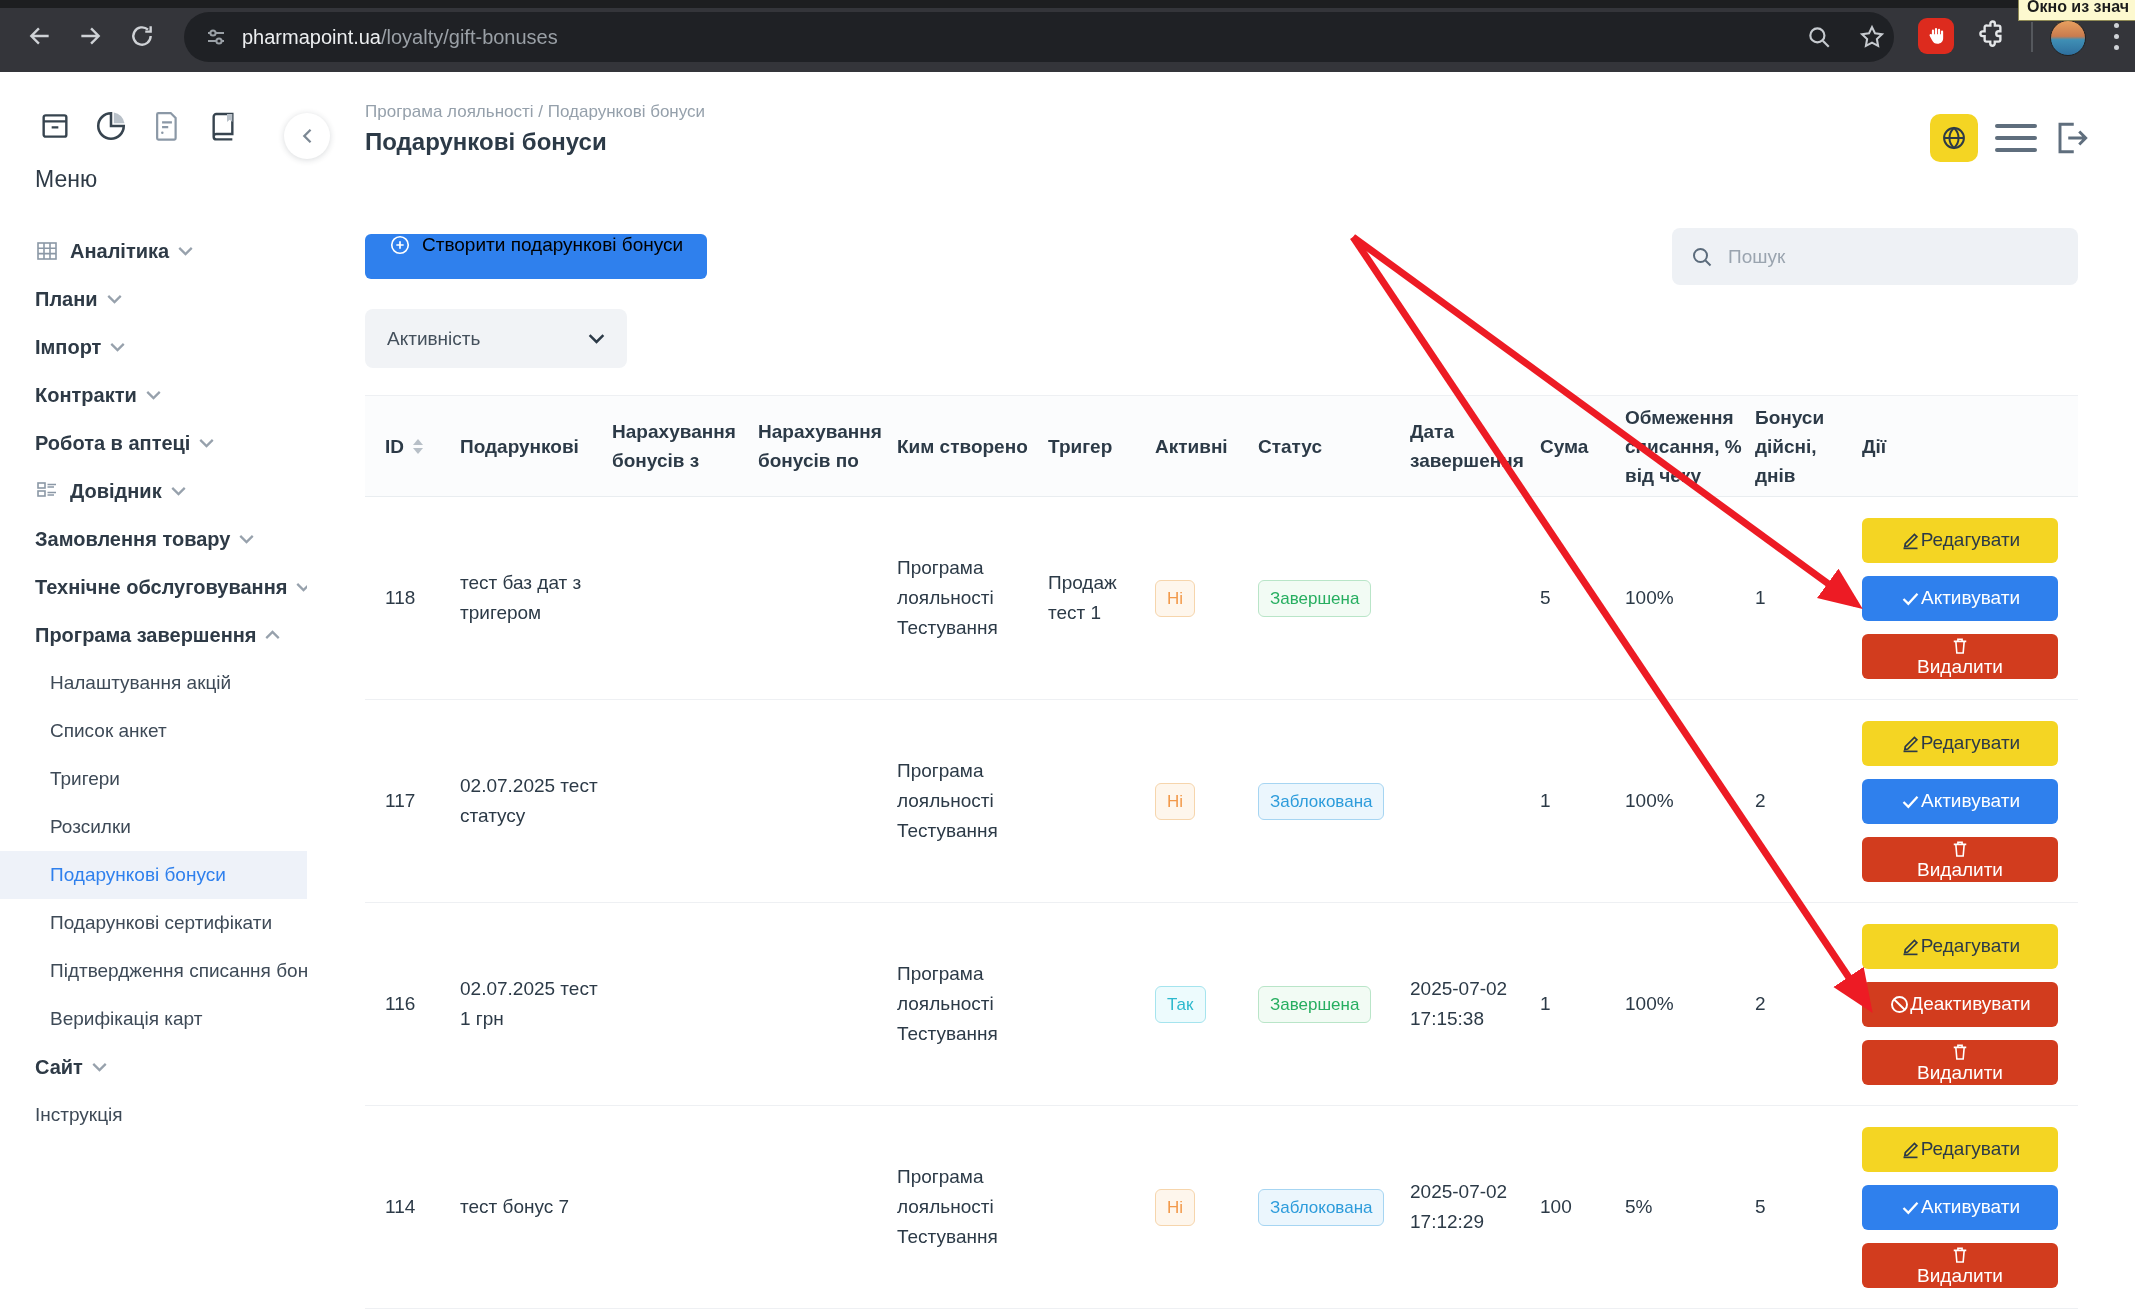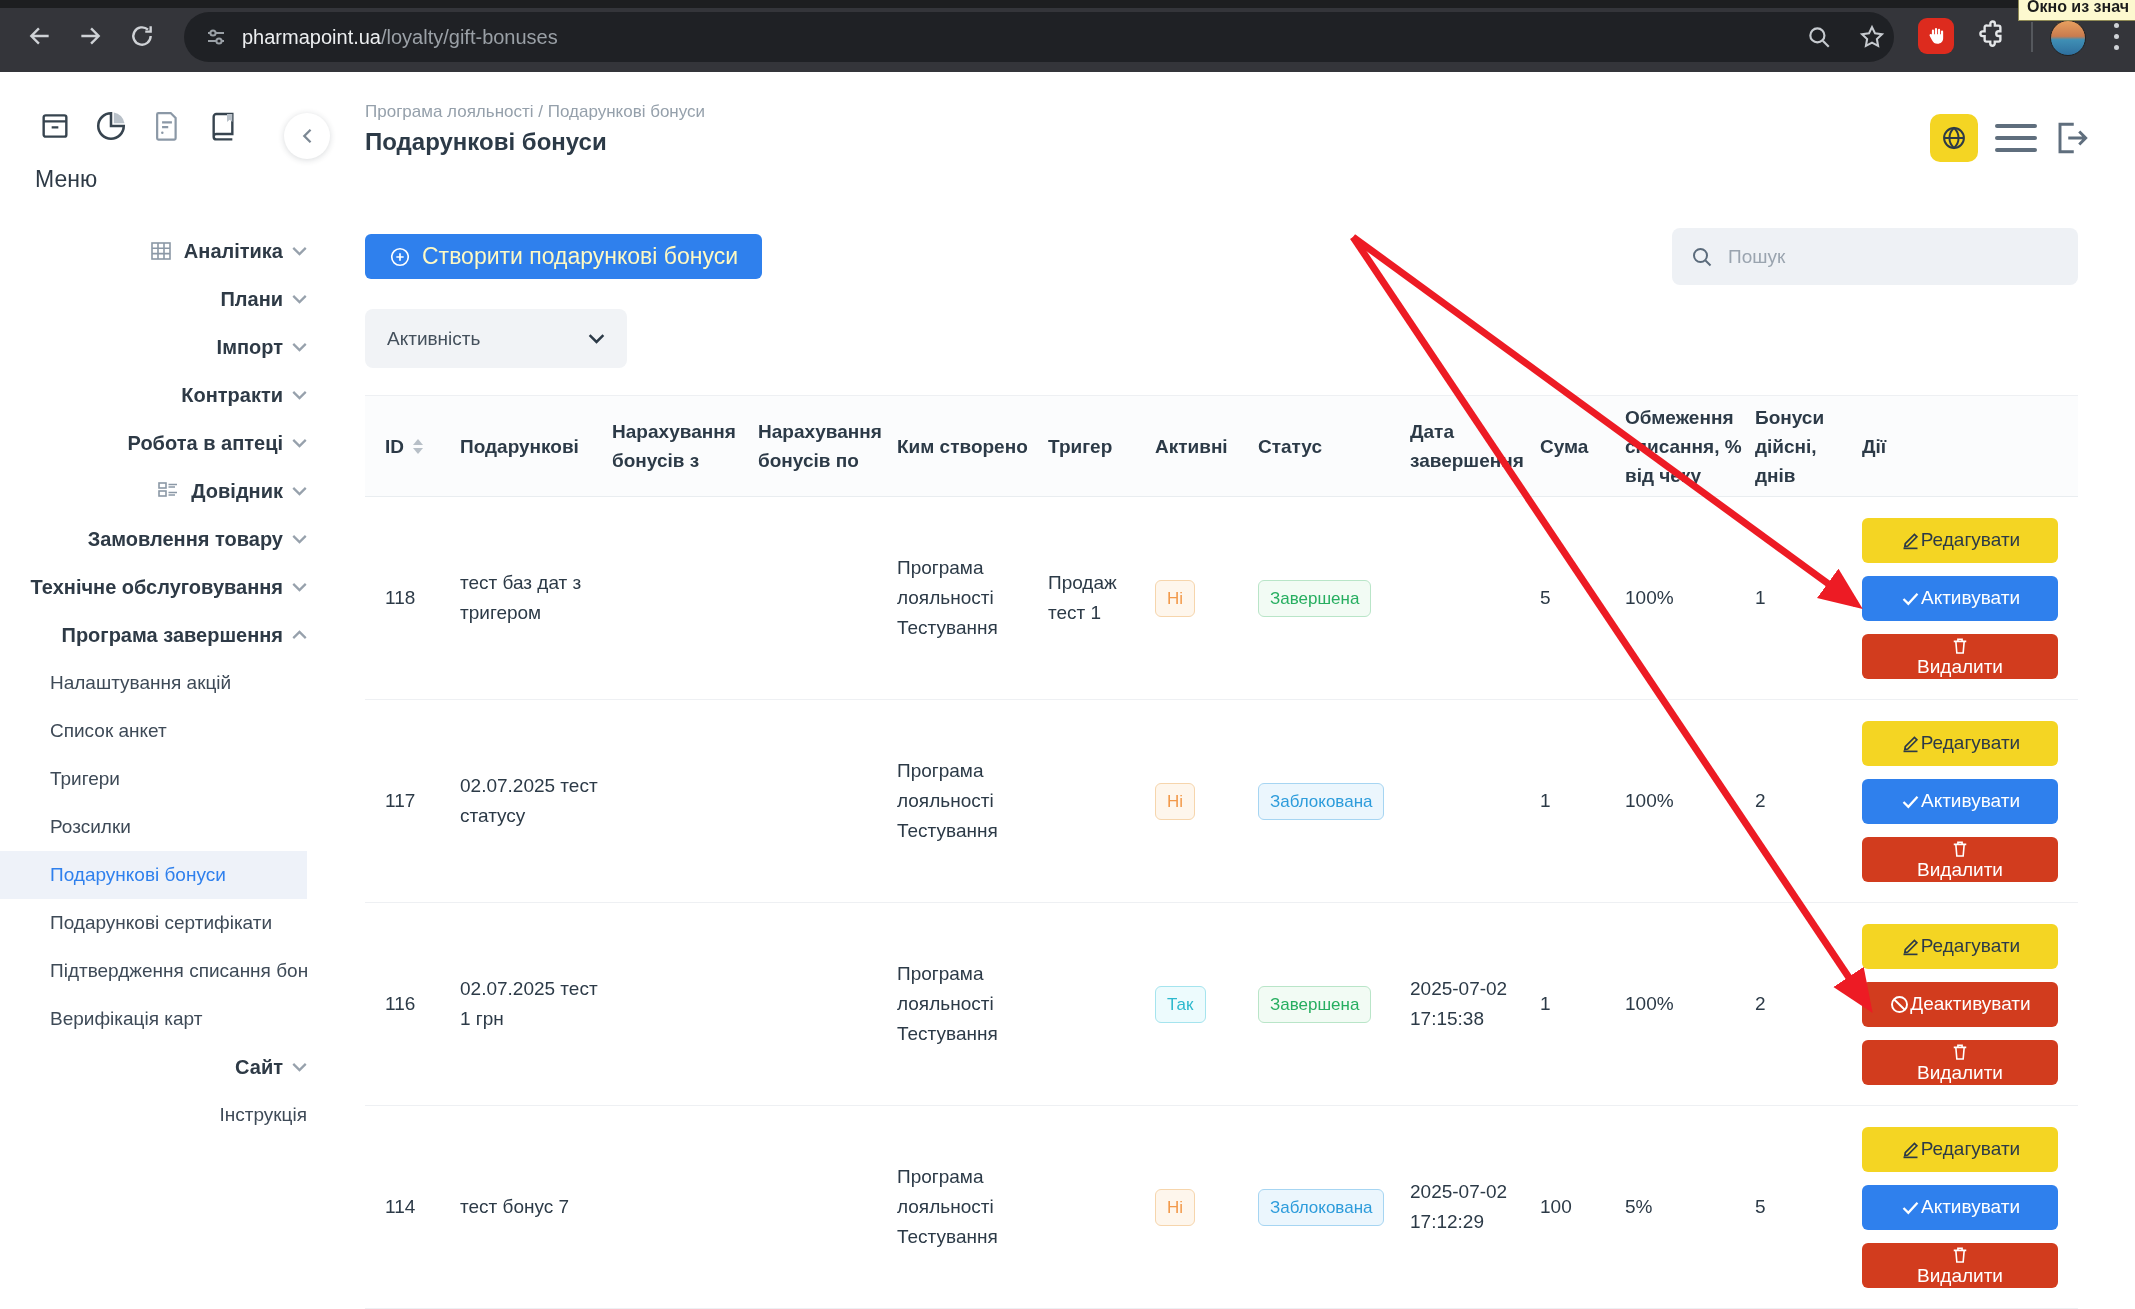--- a/index.html
+++ b/index.html
@@ -27,40 +27,40 @@
               font-size:16px;font-weight:bold;padding:4px 8px;white-space:nowrap;z-index:9;}
   
   .app{position:absolute;left:0;top:72px;width:2135px;height:1237px;background:#fff;}
   .sidebar{position:absolute;left:0;top:0;width:307px;height:100%;background:#fff;border-right:1px solid #e6e9ed;}
   .side-icons{position:absolute;left:38px;top:34px;display:flex;gap:22px;color:#37444f;}
   .side-icons .si{width:34px;height:40px;display:flex;align-items:center;justify-content:center;}
   .menu-heading{position:absolute;left:35px;top:94px;font-size:23px;color:#2e3a46;font-weight:500;}
   .menu{position:absolute;left:0;top:155px;width:307px;}
   .menu-item{height:48px;display:flex;align-items:center;padding-left:35px;cursor:pointer;color:#2e3a46;overflow:hidden;}
   .menu-item .mi-label{white-space:nowrap;}
-  .menu-item.top{font-weight:bold;font-size:20px;justify-content:flex-end;}
+  .menu-item.top{font-weight:bold;font-size:20px;}
   .menu-item.top.light{font-weight:normal;color:#3e4a57;font-size:19px;}
   .menu-item.sub{font-weight:normal;font-size:19px;color:#3e4a57;padding-left:50px;}
   .menu-item.active{color:#2F80ED;background:#EEF2F9;}
   .mi-icon{width:24px;height:24px;margin-right:11px;color:#8b98a6;flex:0 0 auto;}
   .mi-chev{margin-left:9px;color:#97a1ac;flex:0 0 auto;display:flex;}
   .collapse-btn{position:absolute;left:284px;top:41px;width:46px;height:46px;border-radius:50%;background:#fff;
                 box-shadow:0 1px 6px rgba(40,50,60,.18);display:flex;align-items:center;justify-content:center;
                 color:#7c8894;cursor:pointer;z-index:8;}
   
   .main{position:absolute;left:307px;top:0;width:1828px;height:100%;background:#fff;}
   .breadcrumb{position:absolute;left:58px;top:30px;font-size:17px;color:#95a0ab;}
   .page-title{position:absolute;left:58px;top:56px;font-size:24px;font-weight:bold;color:#2c3a47;}
   .hdr-globe{position:absolute;left:1623px;top:42px;width:48px;height:48px;border-radius:10px;background:#F4D523;
              display:flex;align-items:center;justify-content:center;color:#2c3a47;cursor:pointer;}
   .hdr-burger{position:absolute;left:1688px;top:52px;width:42px;height:28px;display:flex;flex-direction:column;justify-content:space-between;cursor:pointer;}
   .hdr-burger i{height:4px;background:#5F6E7D;border-radius:2px;}
   .hdr-logout{position:absolute;left:1742px;top:44px;color:#5F6E7D;cursor:pointer;}
   .create-btn{position:absolute;left:58px;top:162px;height:45px;padding:0 24px;border:none;border-radius:6px;
-              background:#2F80ED;color:#fef9c3;font-size:23px;font-family:inherit;display:flex;align-items:center;gap:11px;cursor:pointer;}
+              background:#2F80ED;color:#000000;font-size:19px;font-family:inherit;display:flex;gap:11px;cursor:pointer;}
   .filter{position:absolute;left:58px;top:237px;width:262px;height:59px;border-radius:8px;background:#F1F3F6;
           display:flex;align-items:center;justify-content:space-between;padding:0 22px;box-sizing:border-box;
           font-size:19px;color:#44505c;cursor:pointer;gap:16px;}
   .filter .mi-chev{color:#2c3a47;margin:0;}
   .search{position:absolute;right:57px;top:156px;width:406px;height:57px;border-radius:8px;background:#EEF1F5;
           display:flex;align-items:center;padding:0 18px;box-sizing:border-box;gap:12px;}
   .search input{border:none;outline:none;background:transparent;font-size:19px;font-family:inherit;color:#2c3a47;width:100%;}
   .search input::placeholder{color:#9aa4af;}
   .search .s-ico{color:#5b6b7b;flex:0 0 auto;display:flex;}
   

